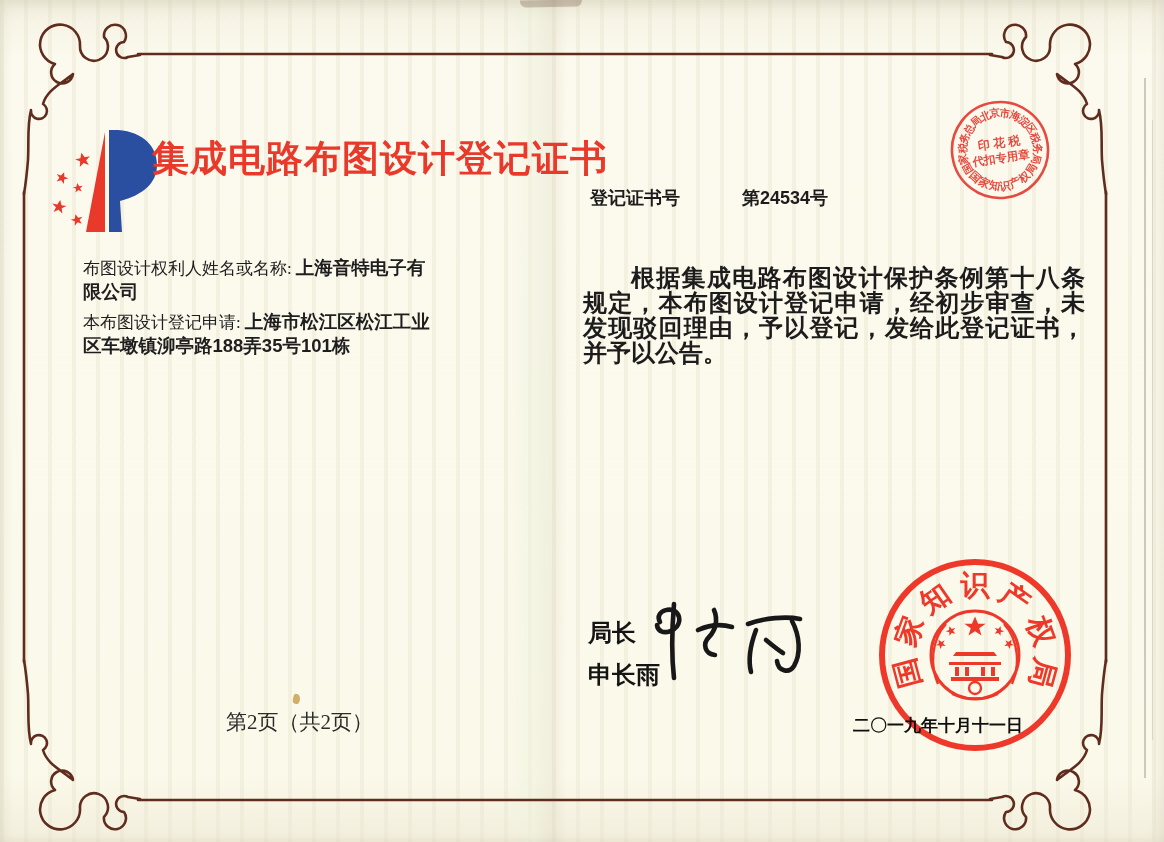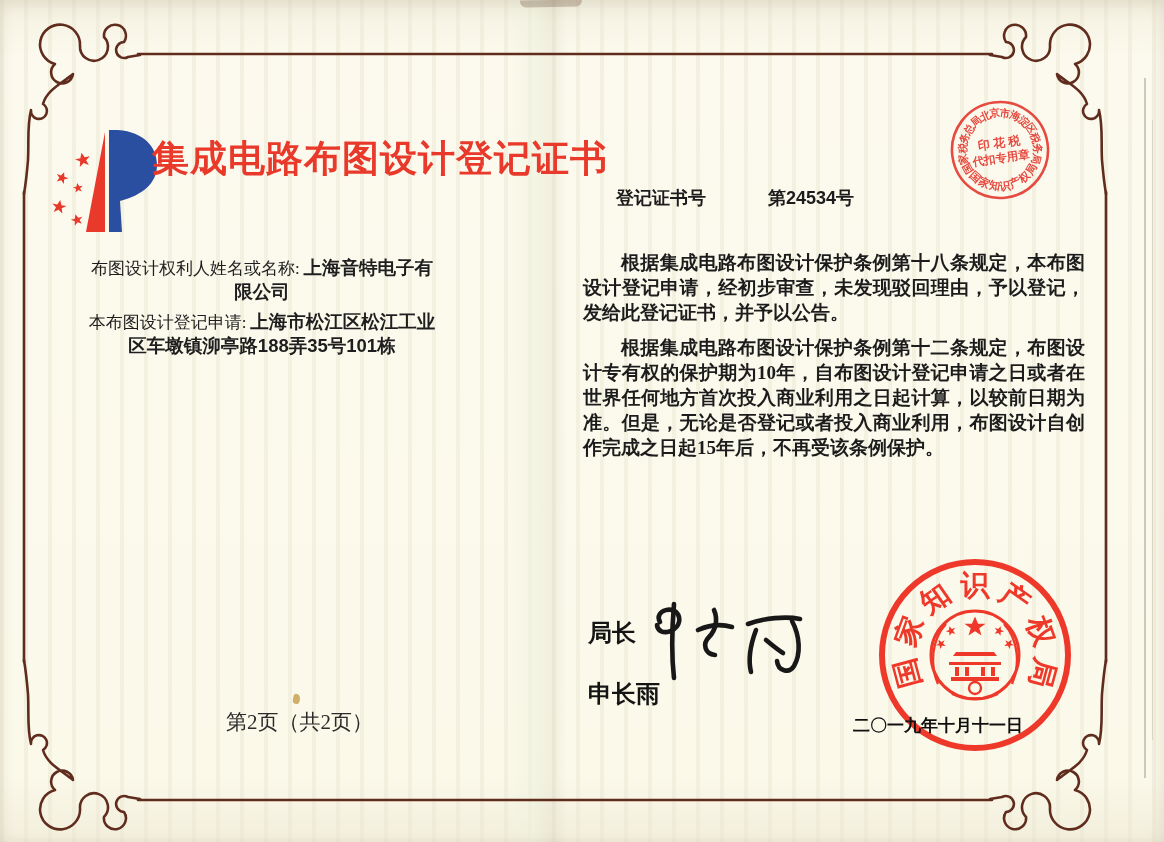--- a/index.html
+++ b/index.html
@@ -14,36 +14,36 @@
     box-shadow:inset 0 8px 16px rgba(95,70,40,.07), inset -5px 0 12px rgba(120,110,80,.06), inset 5px 0 12px rgba(150,160,110,.05);}
   .fold{position:absolute;left:505px;top:0;width:62px;height:842px;pointer-events:none;
     background:linear-gradient(90deg,rgba(0,0,0,0),rgba(238,242,222,.55) 45%,rgba(205,200,175,.22) 78%,rgba(0,0,0,0));}
   .paper-edge{position:absolute;left:1144px;top:78px;width:2px;height:700px;background:rgba(148,143,124,.45);}
   .paper-edge2{position:absolute;left:1152px;top:120px;width:1px;height:620px;background:rgba(148,143,124,.25);}
   .overlay-svg{position:absolute;left:0;top:0;width:1164px;height:842px;}
 
   .title{position:absolute;left:152px;top:134px;margin:0;width:420px;
     font-size:37px;font-weight:bold;letter-spacing:1px;color:#e8392b;
     font-family:"Liberation Serif", serif;white-space:nowrap;}
-  .reg-line{position:absolute;left:616px;top:186px;font-family:"Liberation Sans", sans-serif;
+  .reg-line{position:absolute;left:590px;top:186px;font-family:"Liberation Sans", sans-serif;
     font-size:18px;font-weight:bold;color:#1c1c1c;display:flex;}
   .reg-line .num{margin-left:62px;text-align:center;}
 
   .holder{position:absolute;left:83px;top:257px;width:358px;color:#1e1e1e;line-height:22.5px;}
-  .holder p{margin:0 0 7px 0;text-align:center;}
+  .holder p{margin:0 0 7px 0;}
   .holder .lbl{font-size:17px;font-family:"Liberation Serif", serif;}
   .holder .val{font-size:18.5px;font-weight:bold;font-family:"Liberation Sans", sans-serif;}
 
   .bodytext{position:absolute;left:583px;top:250px;width:502px;color:#1c1c1c;}
-  .bodytext p{margin:0 0 10px 0;font-size:19px;line-height:25px;font-weight:600;
+  .bodytext p{margin:16px 0 10px 0;font-size:24px;line-height:25px;font-weight:600;
     text-indent:2em;text-align:justify;font-family:"Liberation Serif", serif;}
 
   .sign-block{position:absolute;left:588px;top:617px;font-family:"Liberation Sans", sans-serif;
     font-size:24px;font-weight:bold;color:#141414;}
-  .sign-block .row2{margin-top:29px;}
+  .sign-block .row2{margin-top:10px;}
   .signature-svg{position:absolute;left:648px;top:594px;}
 
   .date{position:absolute;left:853px;top:714px;font-size:17px;letter-spacing:0px;
     color:#0f0f0f;font-weight:600;z-index:5;font-family:"Liberation Serif", serif;white-space:nowrap;}
   .footer-page{position:absolute;left:226px;top:708px;font-size:21px;color:#2a2a2a;
     font-family:"Liberation Serif", serif;}
   .speck{position:absolute;left:293px;top:694px;width:7px;height:10px;border-radius:40% 60% 50% 50%;
     background:rgba(196,150,60,.75);transform:rotate(12deg);}
   .smudge{position:absolute;left:520px;top:0;width:62px;height:7px;background:rgba(90,55,35,.25);
     border-radius:0 0 6px 6px;transform:rotate(-1deg);}
@@ -110,21 +110,20 @@
       <span class="val">上海音特电子有限公司</span>
     </p>
     <p>
       <span class="lbl">本布图设计登记申请:</span>
       <span class="val">上海市松江区松江工业区车墩镇泖亭路188弄35号101栋</span>
     </p>
   </div>
 
   <div class="bodytext">
     <p>根据集成电路布图设计保护条例第十八条规定，本布图设计登记申请，经初步审查，未发现驳回理由，予以登记，发给此登记证书，并予以公告。</p>
-    <p>根据集成电路布图设计保护条例第十二条规定，布图设计专有权的保护期为10年，自布图设计登记申请之日或者在世界任何地方首次投入商业利用之日起计算，以较前日期为准。但是，无论是否登记或者投入商业利用，布图设计自创作完成之日起15年后，不再受该条例保护。</p>
   </div>
 
   <div class="sign-block">
     <div>局长</div>
     <div class="row2">申长雨</div>
   </div>
 
   <svg class="signature-svg" width="210" height="100" viewBox="0 0 210 100">
     <g fill="none" stroke="#181818" stroke-width="4.6" stroke-linecap="round" stroke-linejoin="round">
       <path d="M26,10 C24,34 23,58 26,84"></path>

